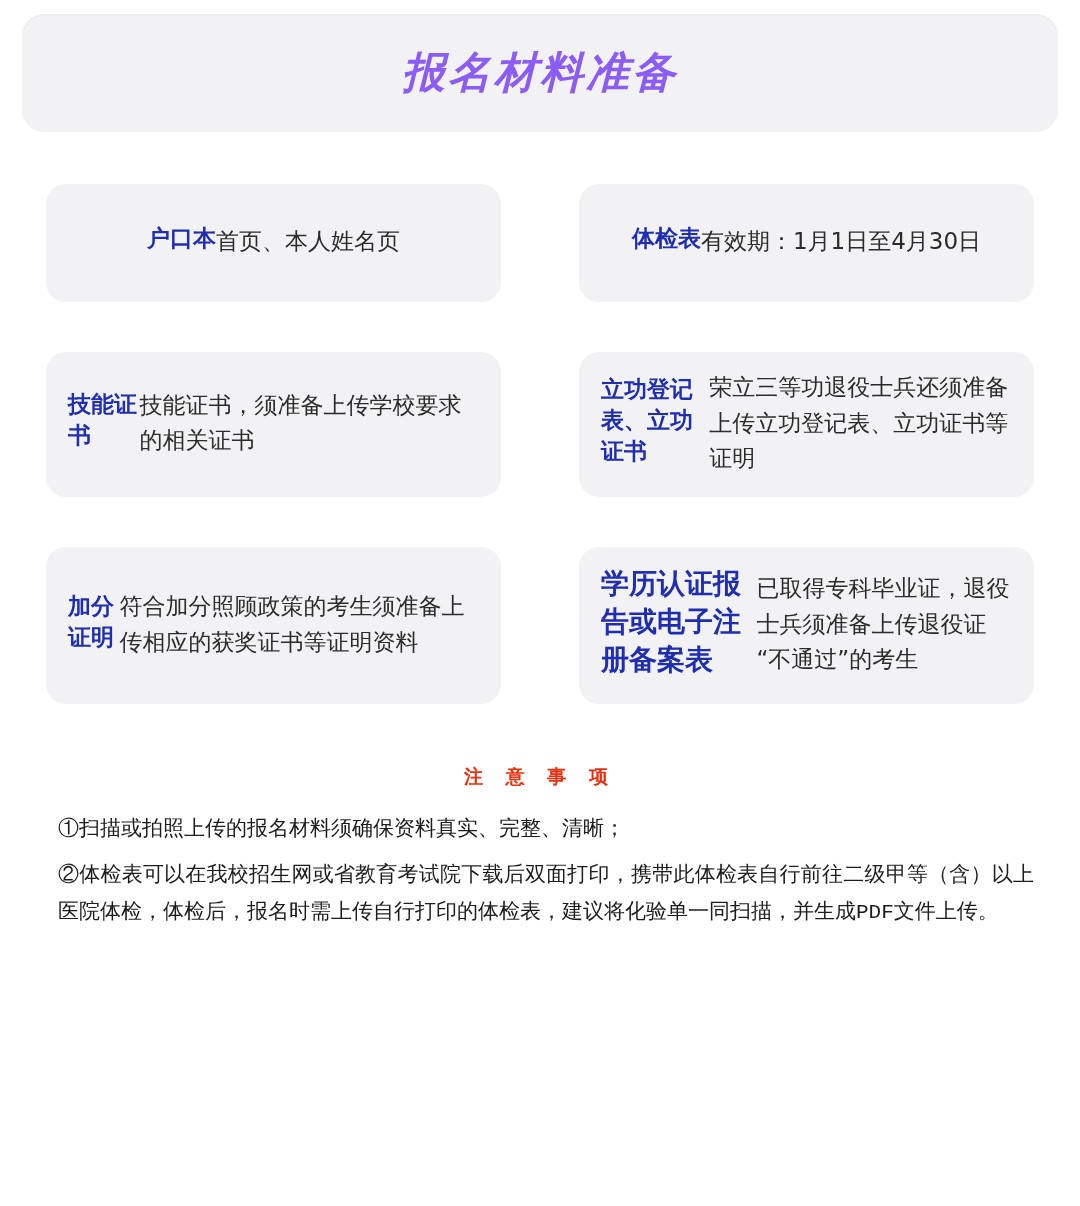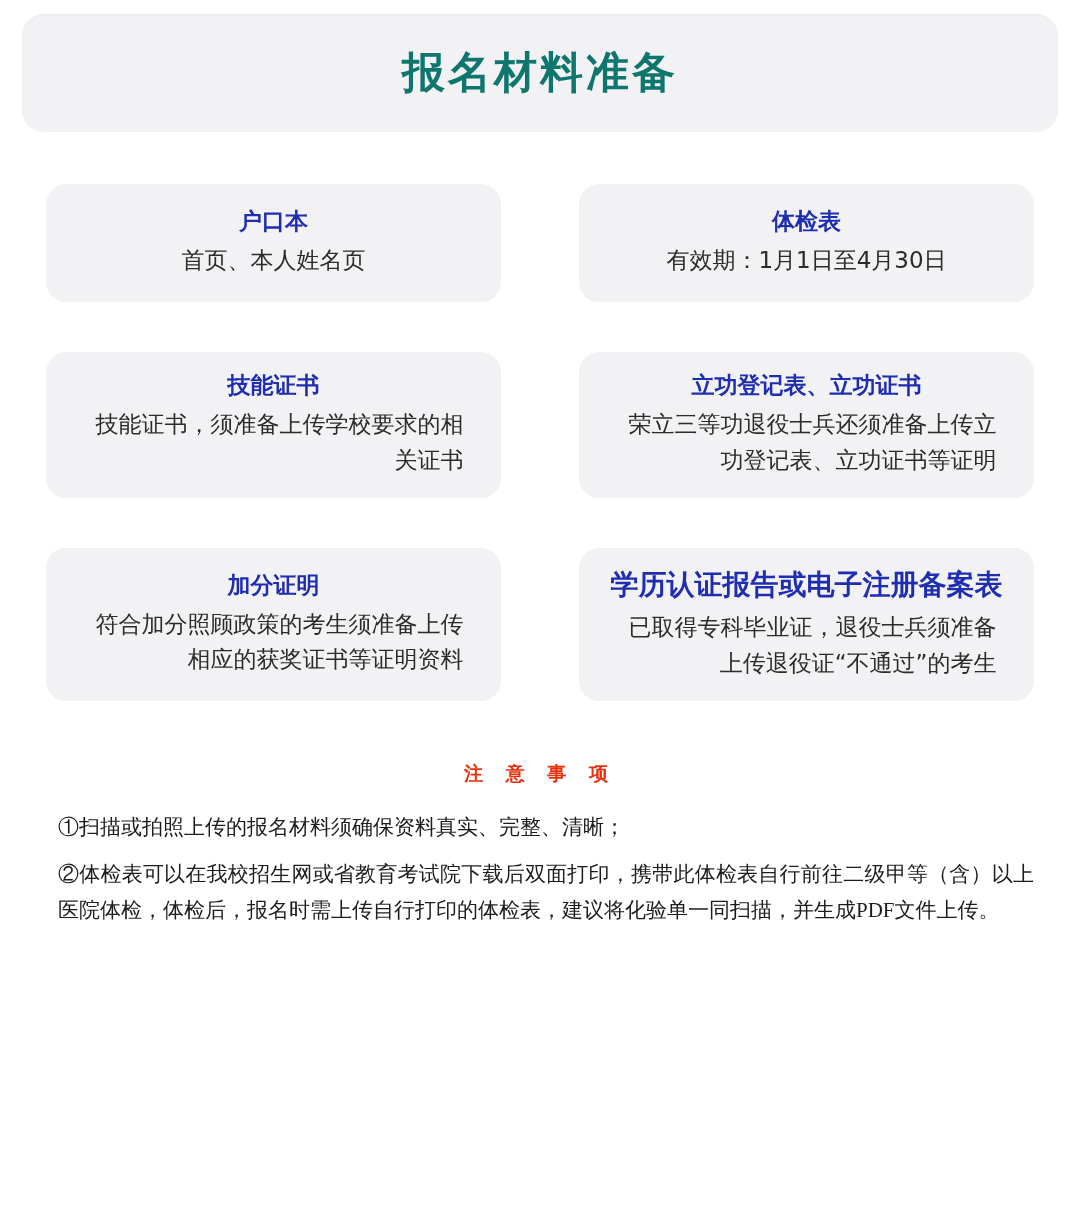--- a/index.html
+++ b/index.html
@@ -29,43 +29,44 @@
     border-radius: 22px;
     background: #f2f2f4;
     display: flex;
     align-items: center;
     justify-content: center;
     box-shadow: 0 1px 2px rgba(0,0,0,0.04) inset;
   }
   .header-title {
     font-size: 43px;
     font-weight: bold;
-    color: #0f766e;
+    color: #8b5cf6;
     letter-spacing: 3px;
     font-family: "DejaVu Sans", "Liberation Sans", sans-serif;
+    font-style: italic;
   }
 
   
   .grid {
     margin: 52px 46px 0 46px;
     display: grid;
     grid-template-columns: 1fr 1fr;
     column-gap: 78px;
     row-gap: 50px;
   }
   .card {
     background: #f2f2f4;
     border-radius: 20px;
     min-height: 118px;
     padding: 18px 22px 20px 22px;
     display: flex;
-    flex-direction: column;
+    flex-direction: row;
     align-items: center;
     justify-content: center;
-    text-align: right;
+    text-align: left;
   }
   .card-title {
     color: #1f2db0;
     font-weight: bold;
     font-size: 23px;
     line-height: 1.35;
     margin-bottom: 6px;
     font-family: "DejaVu Sans", "Liberation Sans", sans-serif;
   }
   .card-title.tight {
@@ -91,21 +92,21 @@
     letter-spacing: 8px;
     margin-bottom: 22px;
     font-family: "DejaVu Sans", "Liberation Sans", sans-serif;
   }
   .note-line {
     font-size: 21px;
     line-height: 1.72;
     color: #1c1c1c;
     margin: 0 0 10px 12px;
     text-align: justify;
-    font-family: Liberation Serif, serif;
+    font-family: Liberation Mono, monospace;
   }
   .note-line.block {
     text-indent: 0;
   }
 </style>
 </head>
 <body>
 
 <div class="page">
 

